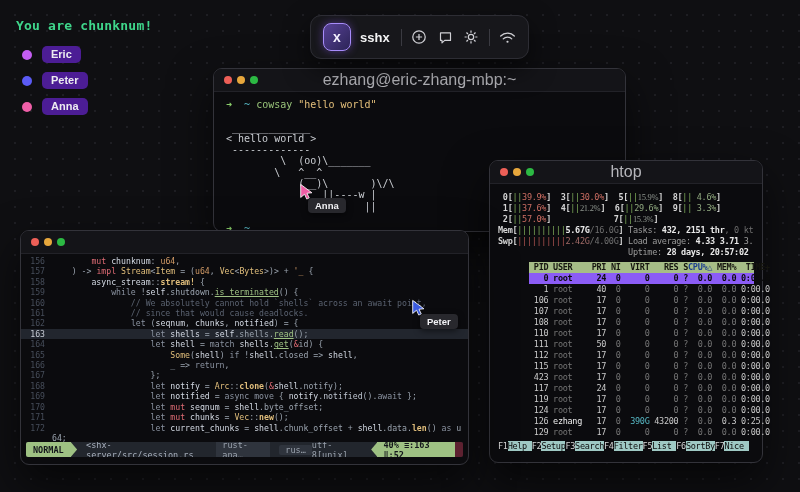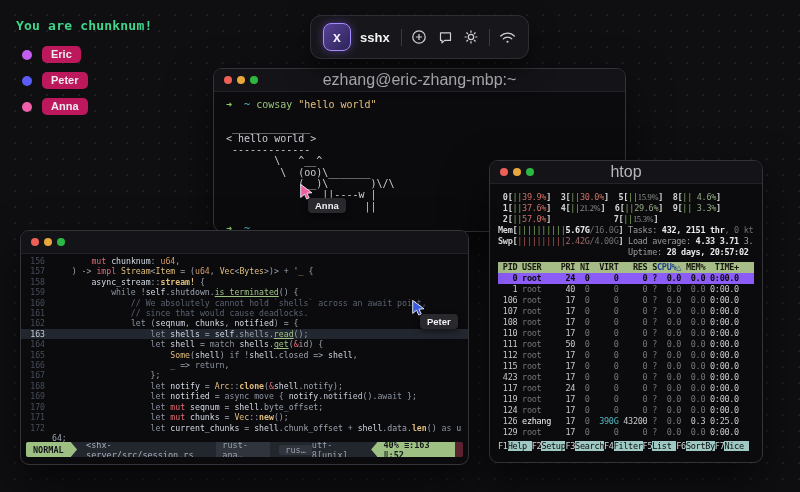--- a/index.html
+++ b/index.html
@@ -10,21 +10,21 @@
     background-size:16px 16px;background-position:7px 7px;
     font-family:"Liberation Sans",sans-serif;
   }
   .mono{font-family:"DejaVu Sans Mono","DejaVu Sans",monospace;}
 
   
   #status-panel{position:absolute;left:16px;top:18px;z-index:6;}
   #connected-msg{color:#3fd68b;font-size:13px;font-weight:bold;letter-spacing:.2px;margin:0 0 13px 0;font-family:"DejaVu Sans Mono","DejaVu Sans",monospace;}
   .user-row{display:flex;align-items:center;gap:10px;margin:0 0 9px 6px;}
   .user-dot{width:10px;height:10px;border-radius:50%;}
-  .user-chip{background:#be185d;border-radius:5px;padding:2px 9px 3px;color:#ececf0;font-size:11px;font-weight:bold;}
+  .user-chip{background:#4c1d95;border-radius:5px;padding:2px 9px 3px;color:#ececf0;font-size:11px;font-weight:bold;}
 
   
   #toolbar{position:absolute;left:310px;top:15px;height:42px;z-index:7;
     background:#17171b;border:1px solid #2d2d34;border-radius:11px;
     display:flex;align-items:center;padding:0 12px;gap:9px;
     box-shadow:0 10px 26px rgba(0,0,0,.55);}
   #logo{width:26px;height:26px;border-radius:8px;display:flex;align-items:center;justify-content:center;
     background:linear-gradient(135deg,#584297,#2c2457);
     border:1px solid #a78bfa;box-shadow:0 0 8px rgba(139,92,246,.45);
     color:#f5f1ff;font-weight:bold;font-size:14px;line-height:1;}
@@ -73,21 +73,21 @@
   .sl-pos{background:#9ec183;color:#14171c;padding:0 6px;height:100%;display:flex;align-items:center;}
   .sl-cap{width:9px;height:100%;background:#5d2130;}
 
   
   #win-htop{left:489px;top:160px;width:272px;height:301px;z-index:2;}
   #htop-content{padding:8px 8px 4px;font-size:8.5px;letter-spacing:-.3px;line-height:11px;}
   .h-line{white-space:pre;}
   .hb{color:#d4d4d4;font-weight:bold;} .hg{color:#7fae5a;} .hr{color:#b05552;}
   .hhi{color:#cb6d62;} .hmd{color:#8f968f;font-family:Liberation Serif, serif;} .hlo{color:#90a97f;}
   .hbold{color:#e9e9e9;font-weight:bold;} .hdim{color:#6f6f6f;} .htxt{color:#9b9b9b;} .hrd{color:#a06a66;} .hsp{color:#9b9b9b;}
-  #htop-table{margin-top:4px;}
+  #htop-table{margin-top:4px;margin-left:31px;}
   .h-header{white-space:pre;background:#a6bd87;color:#15150f;font-weight:bold;}
   .h-sort{color:#1c3f8f;}
   .h-row{white-space:pre;}
   .h-row span.cell-b{color:#c9c9c9;} .h-row span.cell-dim{color:#767676;}
   .h-row span.cell-bold{color:#eeeeee;font-weight:normal;} .h-row span.cell-cyan{color:#56b6c2;}
   .h-row.h-sel{background:#8b5cf6;}
   .h-row.h-sel span{color:#0c0c0c !important;font-weight:bold;}
   #htop-footer{margin-top:3px;white-space:pre;}
   .fk{color:#d8d8d8;} .fl{background:#9fc9c4;color:#0c0c0c;}
 
@@ -159,22 +159,22 @@
       <span class="light green"></span>
     </span>
     <span class="title-text">ezhang@eric-zhang-mbp:~</span>
   </div>
   <div id="term-content" class="mono">
       <div class="term-line"><span class="c-arr">➜</span><span class="c-pl">  </span><span class="c-tld">~</span><span class="c-pl"> </span><span class="c-cmd">cowsay</span><span class="c-pl"> </span><span class="c-str">"hello world"</span></div>
       <div class="term-line">&nbsp;</div>
       <div class="term-line"><span class="c-pl"> _____________</span></div>
       <div class="term-line"><span class="c-pl">&lt; hello world &gt;</span></div>
       <div class="term-line"><span class="c-pl"> -------------</span></div>
+      <div class="term-line"><span class="c-pl">         \  (oo)\_______</span></div>
       <div class="term-line"><span class="c-pl">        \   ^__^</span></div>
-      <div class="term-line"><span class="c-pl">         \  (oo)\_______</span></div>
       <div class="term-line"><span class="c-pl">            (__)\       )\/\</span></div>
       <div class="term-line"><span class="c-pl">                ||----w |</span></div>
       <div class="term-line"><span class="c-pl">                ||     ||</span></div>
       <div class="term-line">&nbsp;</div>
       <div class="term-line"><span class="c-arr">➜</span><span class="c-pl">  </span><span class="c-tld">~</span></div>
     </div>
 </div>
 
 <div class="window" id="win-htop">
   <div class="titlebar">

